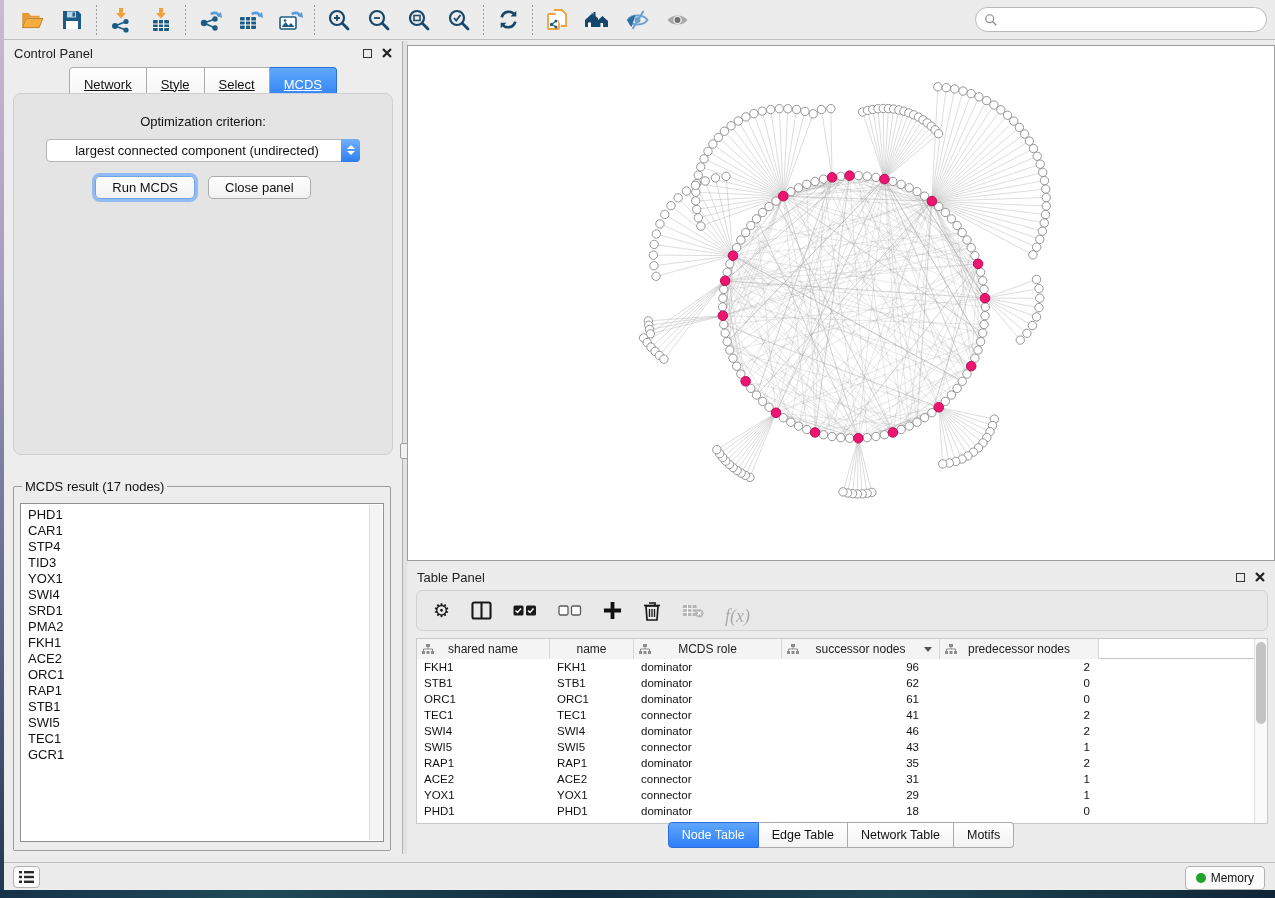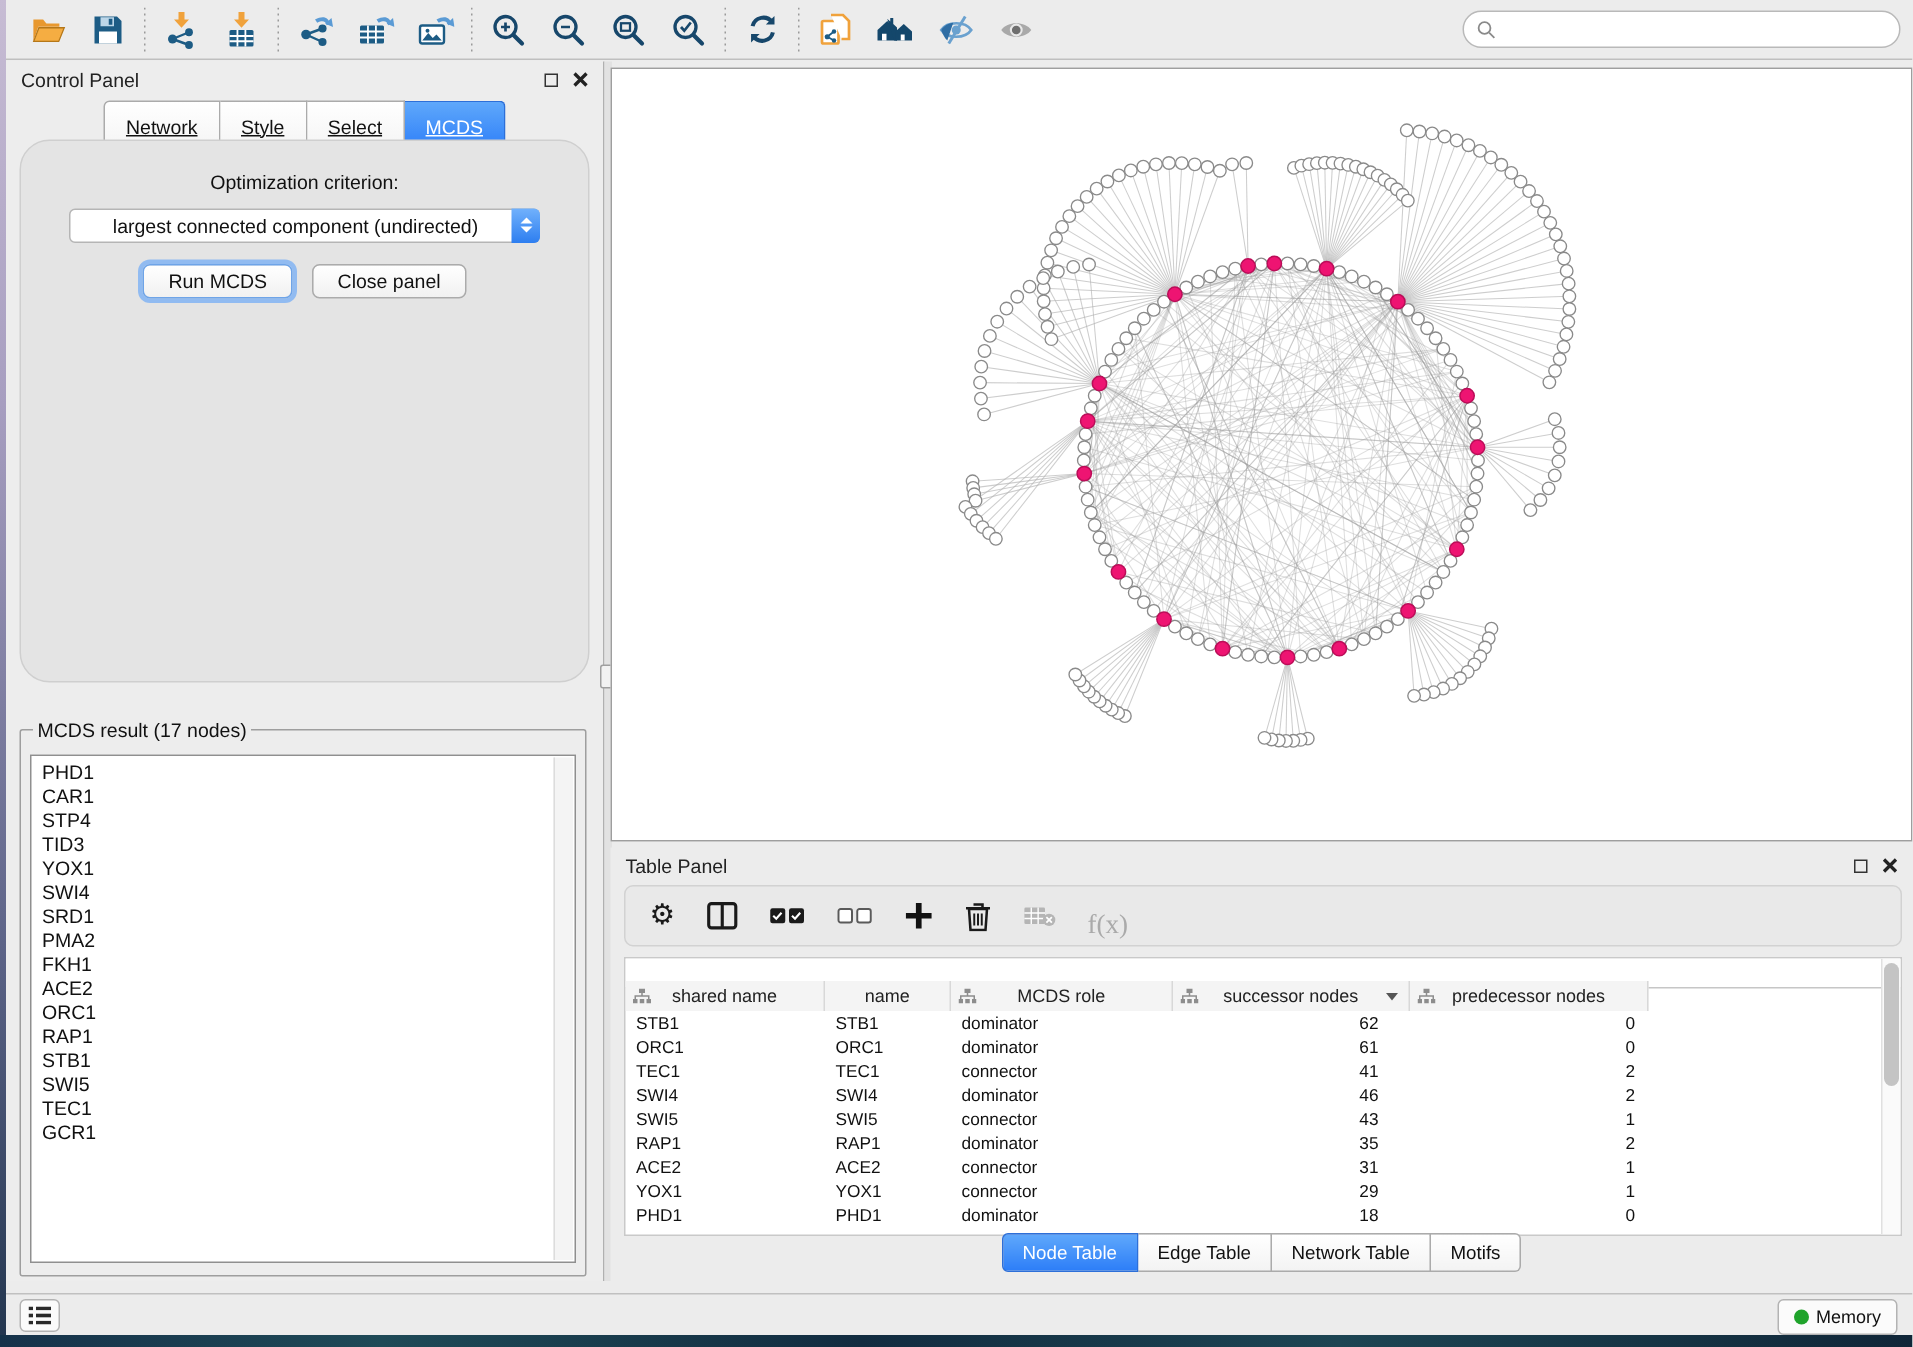--- a/index.html
+++ b/index.html
@@ -36,21 +36,21 @@
 
   .cp-tabs { display:flex; justify-content:center; margin-top:2px; }
   .cp-tab { height:22px; border:1px solid #ababab; border-left:none; background:linear-gradient(#ffffff,#f4f4f4);
             font-size:13px; padding:16px 14px; display:flex; align-items:center; color:#111;
             font-family:"Liberation Sans",sans-serif; cursor:default;text-decoration:underline; }
   .cp-tab:first-child { border-left:1px solid #ababab; border-radius:4px 0 0 4px; }
   .cp-tab:last-child { border-radius:0 4px 4px 0; }
   .cp-tab.active { background:linear-gradient(#5fa8fb,#2d7ef8); color:#fff; border-color:#2d6fd8; }
 
   .cp-content { position:absolute; left:9px; right:9px; top:52px; height:362px;
-                background:#e4e4e4; border:1px solid #cfcfcf; border-radius:20px; text-align:center; }
+                background:#e4e4e4; border:1px solid #cfcfcf; border-radius:8px; text-align:center; }
   .opt-label { margin-top:20px; font-size:13px; color:#111; }
   .dropdown { margin:10px auto 0; width:314px; height:23px; background:#fff; border:1px solid #b5b5b5;
               border-radius:4px; display:flex; align-items:center; position:relative; }
   .dropdown .dd-text { flex:1; text-align:center; font-size:13px; padding-left:6px; }
   .dd-stepper { width:19px; height:23px; margin:-1px -1px 0 0; border-radius:0 4px 4px 0;
                 background:linear-gradient(#71b1fc,#2d7ef0); display:flex; flex-direction:column;
                 align-items:center; justify-content:center; gap:2px; }
   .dd-stepper .tri-up { width:0; height:0; border-left:4px solid transparent; border-right:4px solid transparent;
                         border-bottom:4px solid #fff; }
   .dd-stepper .tri-dn { width:0; height:0; border-left:4px solid transparent; border-right:4px solid transparent;
@@ -94,41 +94,41 @@
             border:1px solid #9f9f9f; border-radius:2px; }
 
   
   .table-panel { position:absolute; left:403px; top:565px; right:0; bottom:36px; background:#ececec; }
   .tp-toolbar { margin:1px 7px 0 9px; height:41px; background:#e9e9e9; border:1px solid #d2d2d2;
                 border-radius:6px; display:flex; align-items:center; gap:21px; padding-left:16px; }
   .tp-tablewrap { position:absolute; left:9px; right:7px; top:73px; bottom:30px; background:#fff;
                   border:1px solid #c9c9c9; overflow:hidden; }
   .thead-row { display:flex; height:20px; border-bottom:1px solid #c6c6c6; background:#fff; }
   .th-cell { position:relative; height:20px; background:#f4f4f4; border-right:1px solid #d8d8d8;
-             display:flex; align-items:center; justify-content:center; font-size:12px; color:#222;margin-top:15px; }
+             display:flex; align-items:center; justify-content:center; font-size:12px; color:#222; }
   .th-cell .th-icon { position:absolute; left:5px; top:5px; }
   .th-cell .sort-tri { position:absolute; right:7px; top:8px; width:0; height:0;
                        border-left:4px solid transparent; border-right:4px solid transparent;
                        border-top:5px solid #555; }
   .tbody .tr { display:flex; height:16px; }
   .td-cell { font-size:11.5px; line-height:16px; color:#111; white-space:nowrap; overflow:hidden; }
   .td-left { padding-left:7px; text-align:left; }
   .td-num1 { padding-right:21px; text-align:right; }
   .td-num2 { padding-right:9px; text-align:right; }
   .tv-scroll { position:absolute; right:0; top:0; bottom:0; width:13px; background:#fafafa; border-left:1px solid #e0e0e0; }
   .tv-thumb { position:absolute; left:1px; right:1px; top:3px; height:82px; background:#c4c4c4; border-radius:6px; }
 
   .tp-tabs { position:absolute; left:0; right:0; bottom:6px; display:flex; justify-content:center; }
   .tp-tab { height:21px; border:1px solid #ababab; border-left:none; background:linear-gradient(#ffffff,#f3f3f3);
             font-size:12.5px; padding:12px 13px; display:flex; align-items:center; color:#111; }
   .tp-tab:first-child { border-left:1px solid #ababab; border-radius:4px 0 0 4px; }
   .tp-tab:last-child { border-radius:0 4px 4px 0; }
   .tp-tab.active { background:linear-gradient(#5fa8fb,#2d7ef8); color:#fff; border-color:#2d6fd8; }
 
-  .fx-label { font-family:"Liberation Serif", serif; font-size:18px; color:#aaa;margin-top:12px; }
+  .fx-label { font-family:"Liberation Serif", serif; font-style:italic; font-size:18px; color:#aaa;margin-top:12px; }
   svg { display:block; }
 </style>
 </head>
 <body>
 
 <div class="left-wall"></div>
 <div class="bottom-wall"></div>
 
 <div class="app">
 

